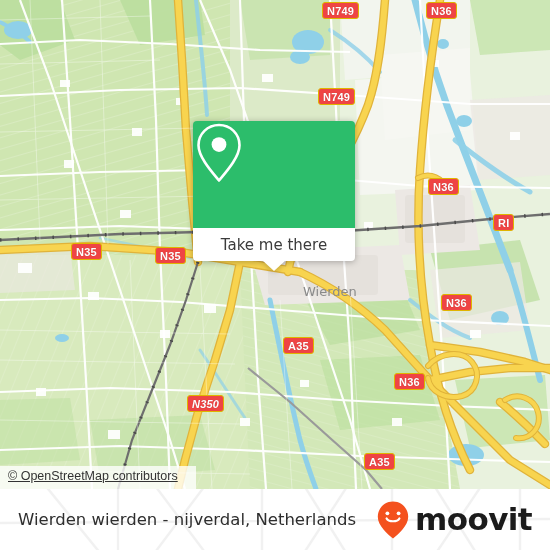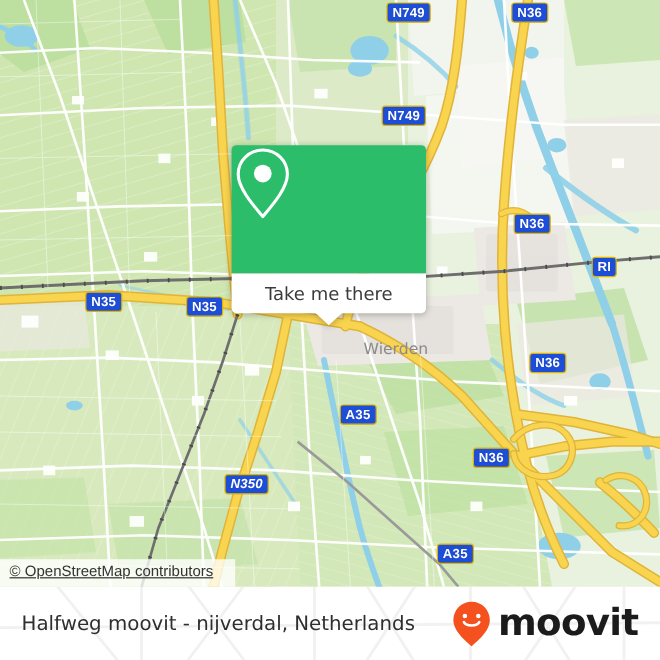--- a/index.html
+++ b/index.html
@@ -12,21 +12,21 @@
   #root { position:absolute; inset:0; width:550px; height:550px; overflow:hidden; }
 
   
   .map { position:absolute; left:0; top:0; width:550px; height:489px; overflow:hidden;
          background:#e8f2dc; }
   .map svg { position:absolute; left:0; top:0; }
 
   
   .shield {
     position:absolute;
-    background:#1d4ed8;
+    background:#ef4444;
     border:1px solid #e0b400;
     border-radius:3px;
     color:#ffffff;
     font-weight:bold;
     font-size:11px;
     line-height:16px;
     height:17px;
     padding:0 4px;
     text-align:center;
     white-space:nowrap;
@@ -361,21 +361,21 @@
         <path d="M300 -10 L350 70"></path>
         <path d="M352 -10 L300 70"></path>
         <path d="M392 -10 L392 70"></path>
         <path d="M430 -10 L480 70"></path>
         <path d="M486 -10 L432 70"></path>
         <path d="M520 -10 L520 70"></path>
         <path d="M0 34 L550 30"></path>
       </g>
     </svg>
 
-    <div class="bottom-title">Halfweg moovit - nijverdal, Netherlands</div>
+    <div class="bottom-title">Wierden wierden - nijverdal, Netherlands</div>
 
     <div class="brand">
       <svg width="34" height="40" viewBox="0 0 34 40">
         <path d="M17 1.5 C8.6 1.5 1.8 8.3 1.8 16.7 C1.8 26 12 34.2 17 38.5 C22 34.2 32.2 26 32.2 16.7 C32.2 8.3 25.4 1.5 17 1.5 Z" fill="#f4511e"></path>
         <circle cx="11.4" cy="13.3" r="1.9" fill="#ffffff"></circle>
         <circle cx="22.6" cy="13.3" r="1.9" fill="#ffffff"></circle>
         <path d="M10.6 18.4 C12.6 22.2 21.4 22.2 23.4 18.4" stroke="#ffffff" stroke-width="2.2" fill="none" stroke-linecap="round"></path>
       </svg>
       <span class="brand-word">moovit</span>
     </div>

